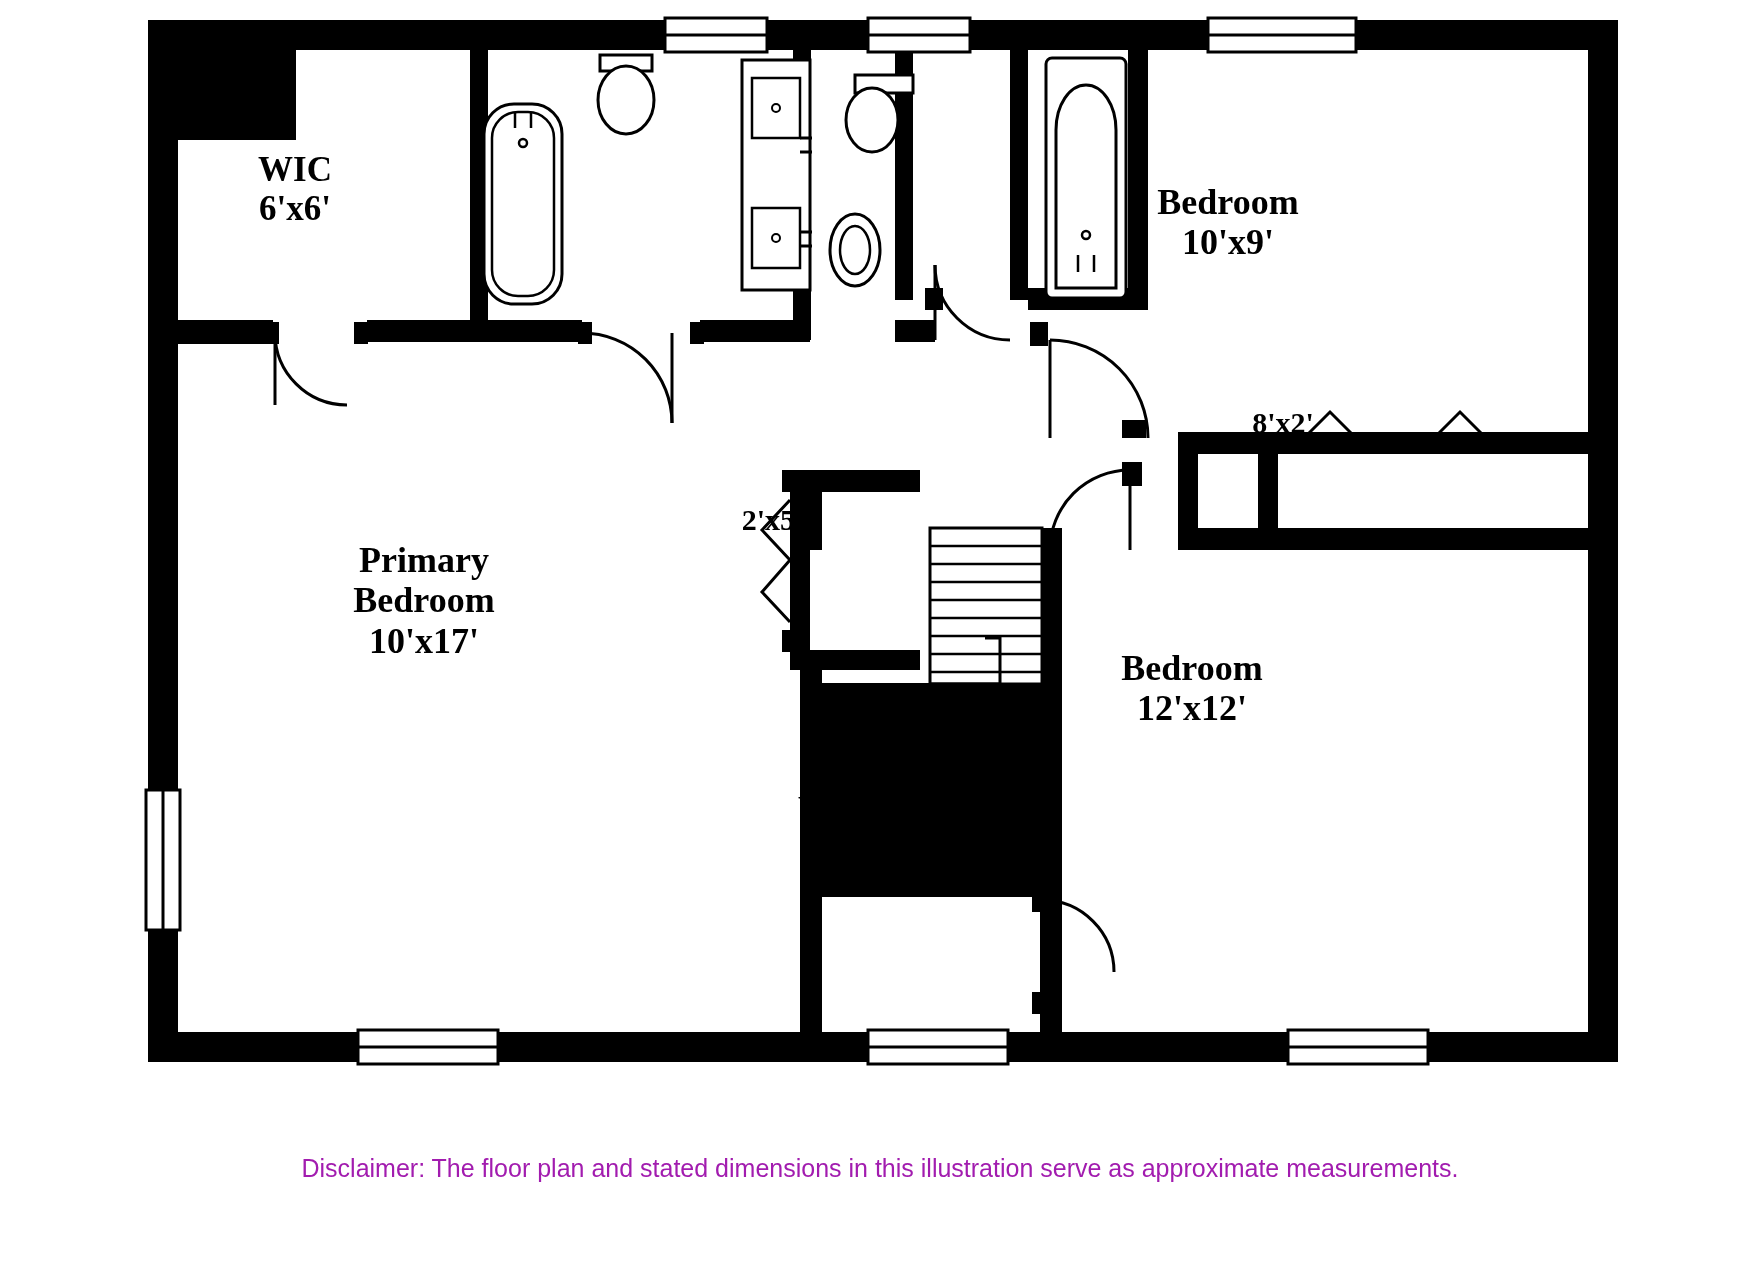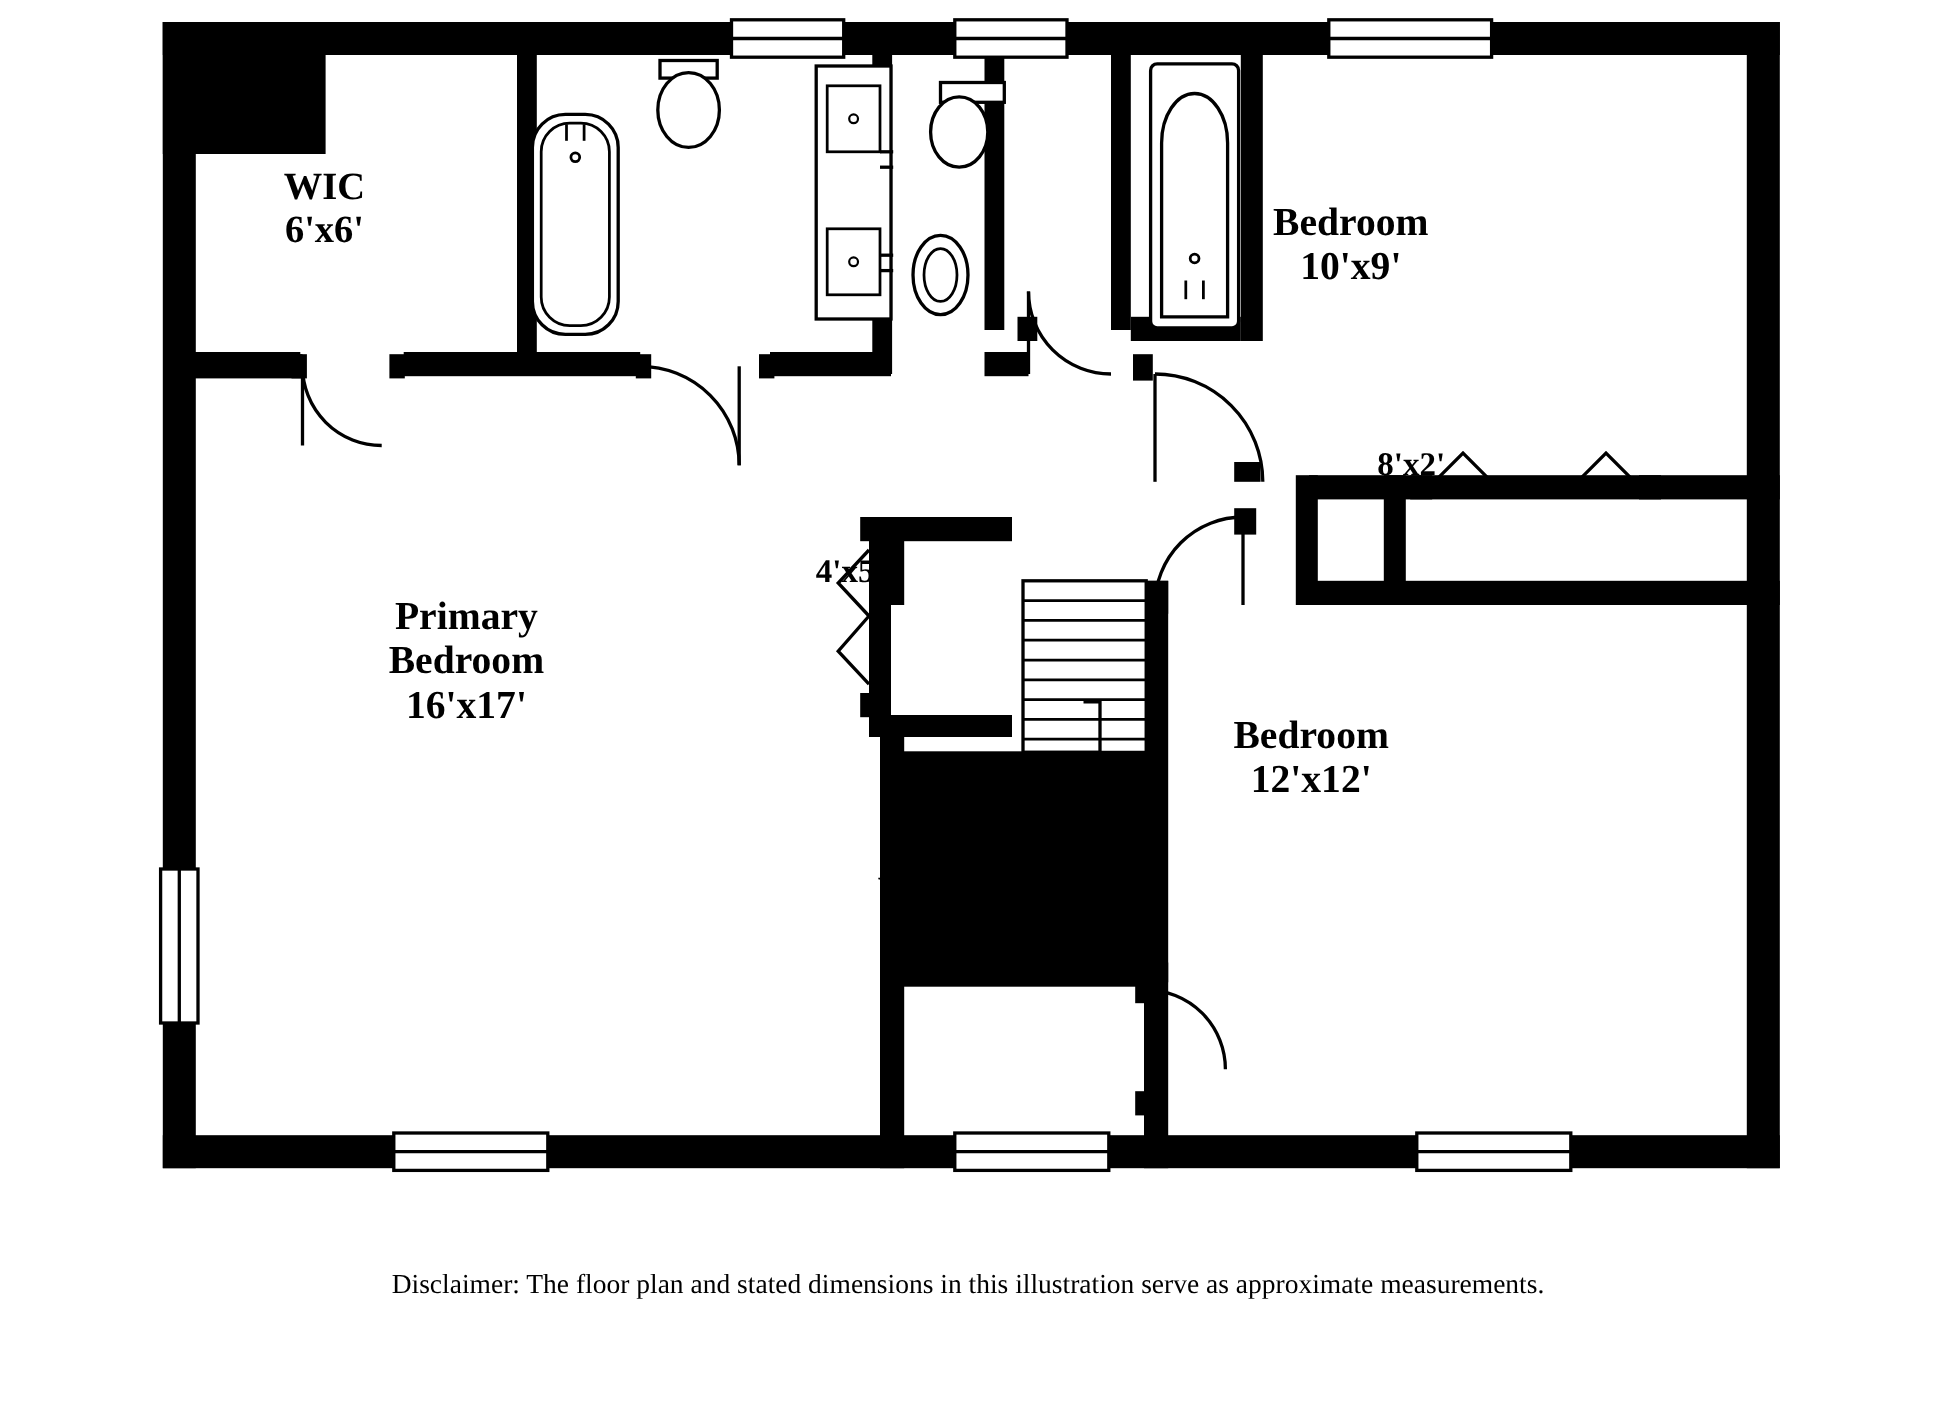--- a/index.html
+++ b/index.html
@@ -29,23 +29,23 @@
     line-height: 1.12;
     white-space: pre-line;
     pointer-events: none;
   }
   .disclaimer {
     position: absolute;
     left: 0;
     top: 1150px;
     width: 1760px;
     text-align: center;
-    font-family: Liberation Serif, serif;
+    font-family: Liberation Sans, sans-serif;
     font-size: 25px;
-    color: #000000;
+    color: #a21caf;
     line-height: 1.45;
   }
 </style>
 </head>
 <body>
 
 <svg id="plan" viewBox="0 0 1760 1280" xmlns="http://www.w3.org/2000/svg">
 
   <rect x="0" y="0" width="1760" height="1280" fill="#ffffff"></rect>
 
@@ -270,25 +270,25 @@
 </svg>
 
 <div class="room-label" style="left:175px; top:150px; width:240px; font-size:35px;">WIC
 6'x6'</div>
 
 <div class="room-label" style="left:1058px; top:182px; width:340px; font-size:36px;">Bedroom
 10'x9'</div>
 
 <div class="room-label" style="left:1163px; top:406px; width:240px; font-size:30px;">8'x2'</div>
 
-<div class="room-label" style="left:700px; top:503px; width:145px; font-size:30px;">4'x5'</div>
+<div class="room-label" style="left:700px; top:503px; width:145px; font-size:30px;">2'x5'</div>
 
 <div class="room-label" style="left:274px; top:540px; width:300px; font-size:36px;">Primary
 Bedroom
-16'x17'</div>
+10'x17'</div>
 
 <div class="room-label" style="left:1022px; top:648px; width:340px; font-size:36px;">Bedroom
 12'x12'</div>
 
 <div class="room-label" style="left:715px; top:790px; width:240px; font-size:35px;">WIC
 6'x4'</div>
 
 <div class="disclaimer">
   <div>Disclaimer: The floor plan and stated dimensions in this illustration serve as approximate measurements.</div>
 </div>

